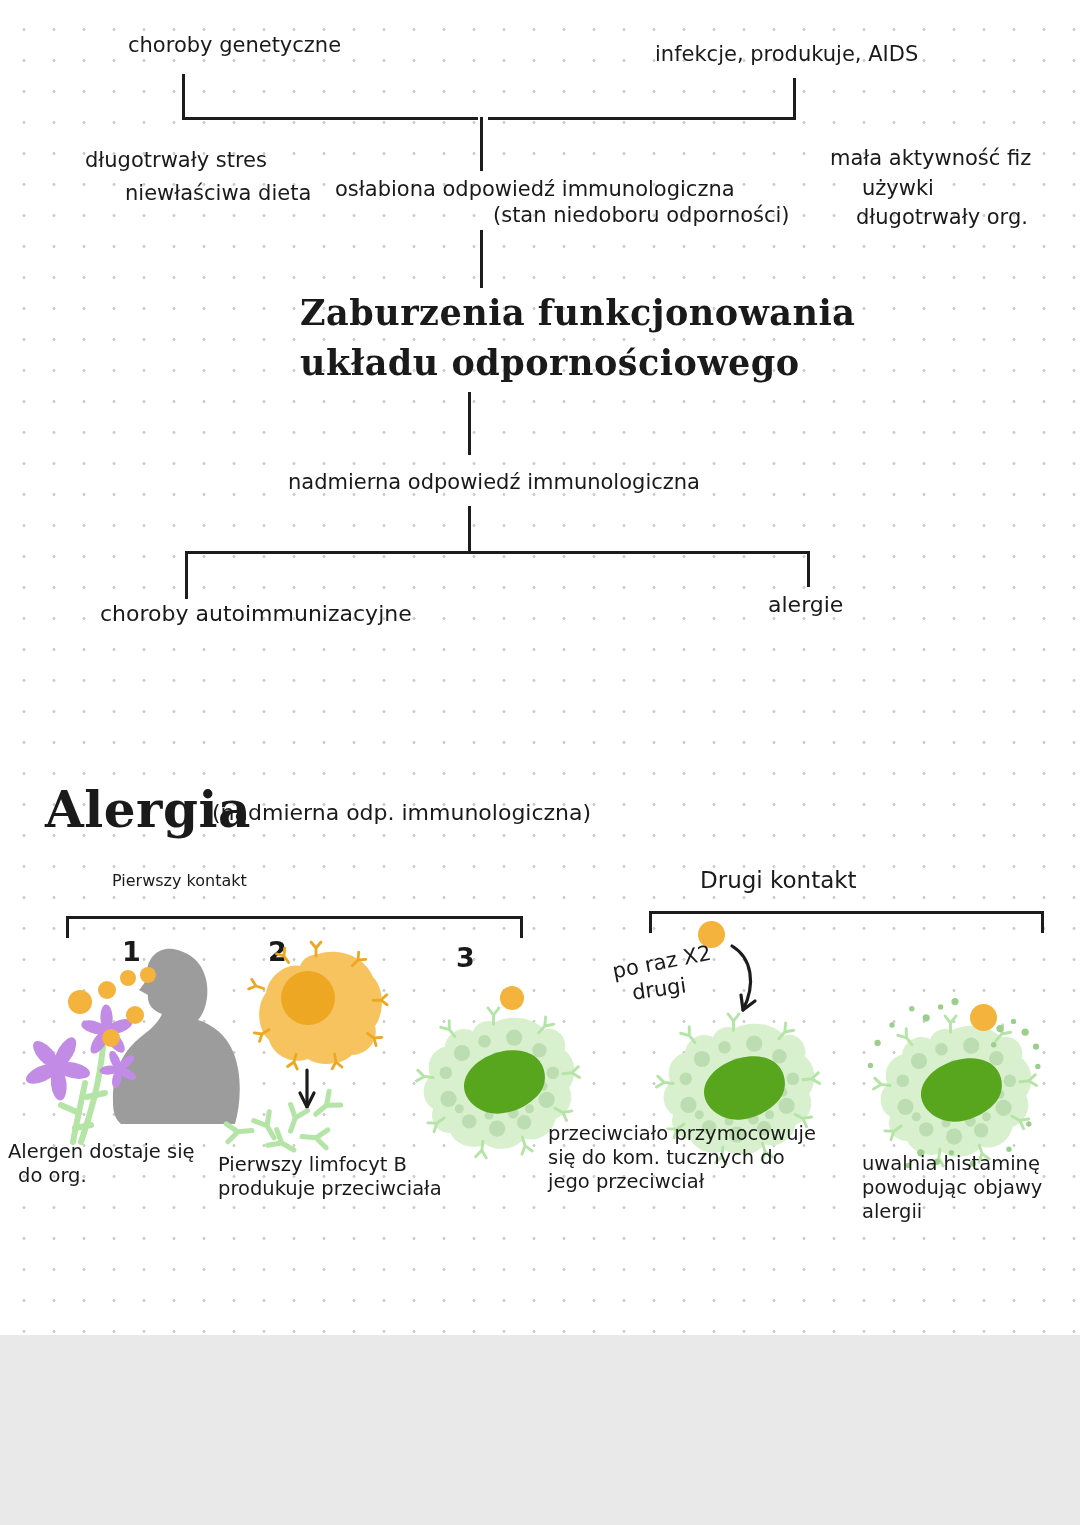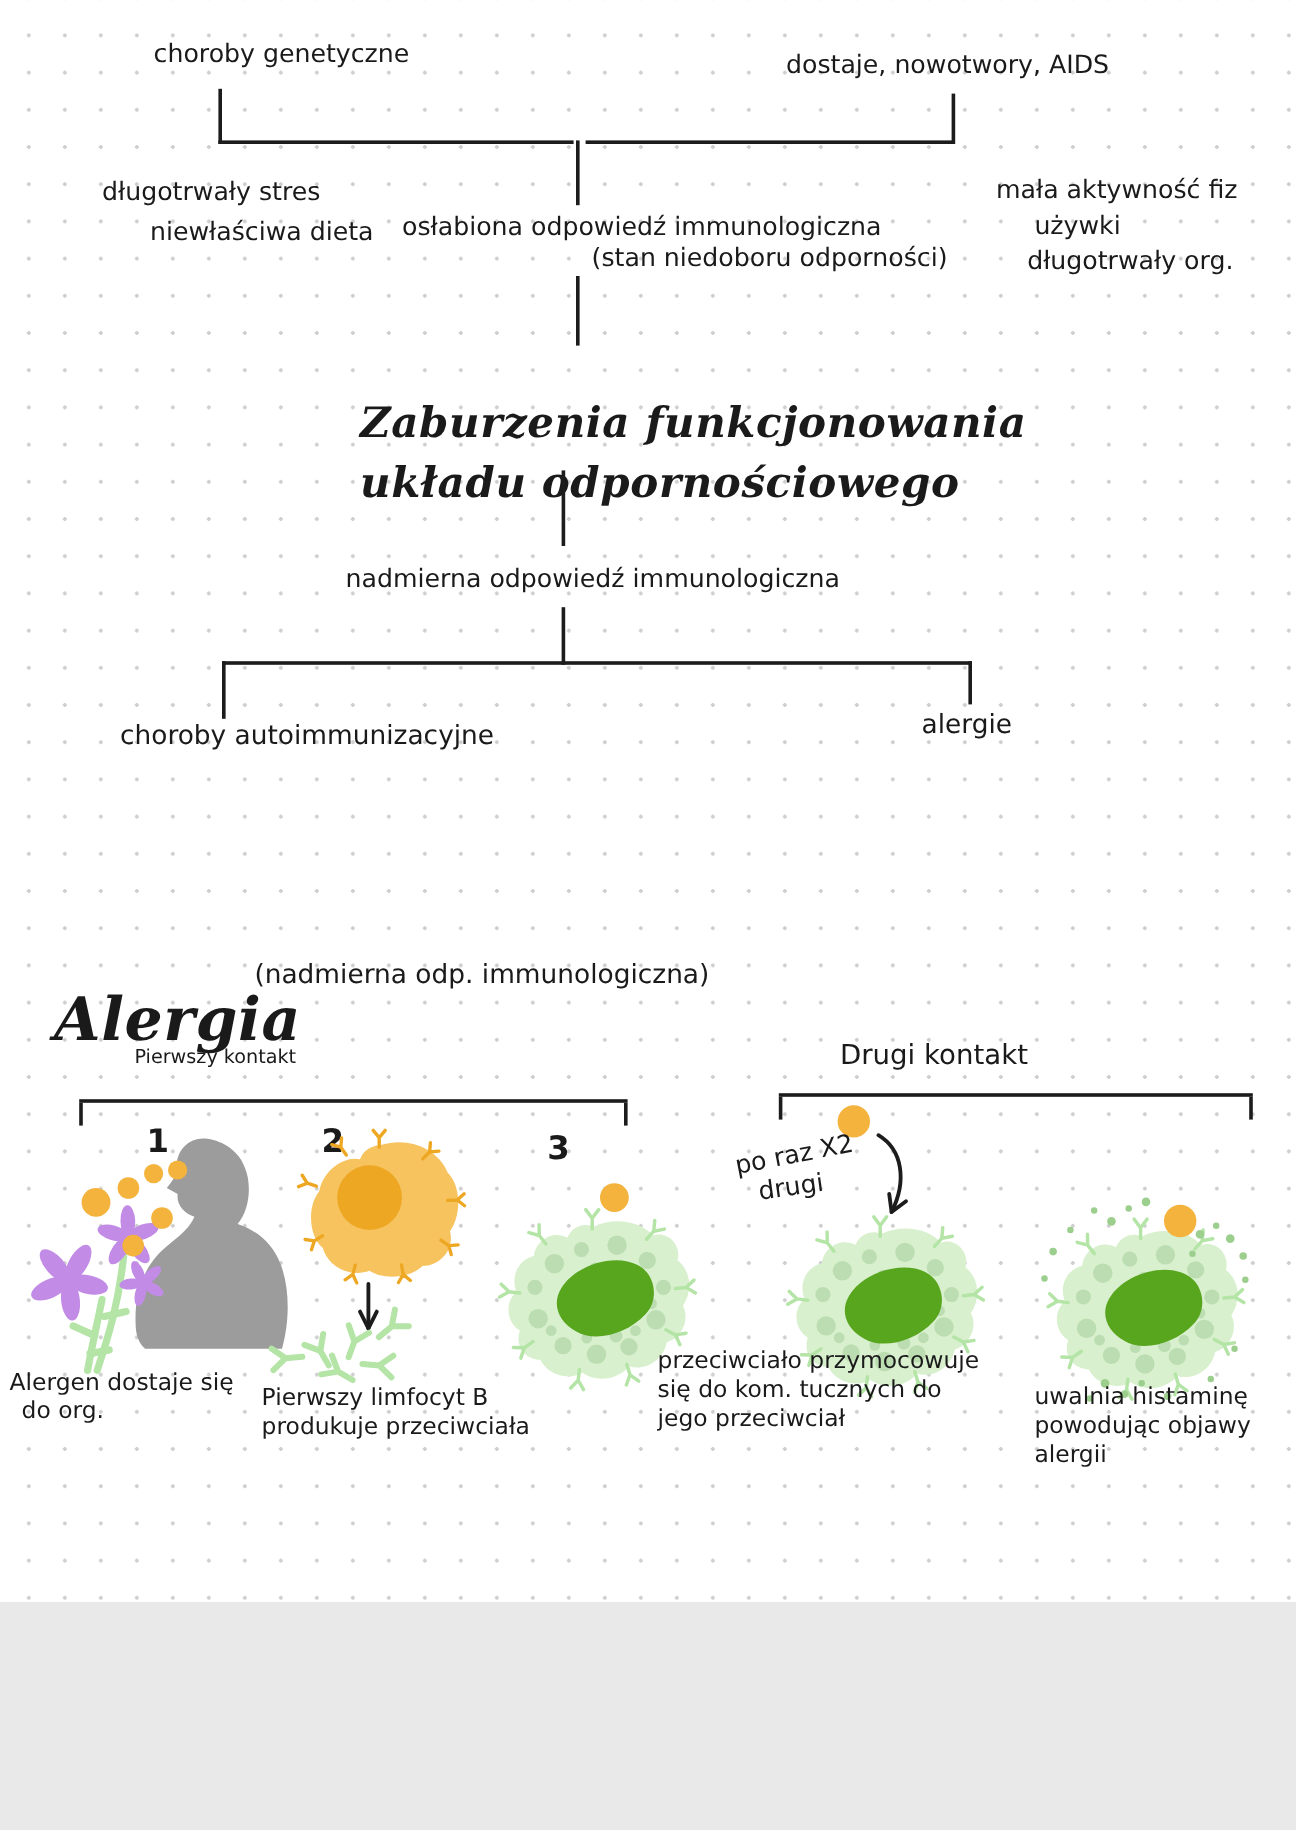--- a/index.html
+++ b/index.html
@@ -5,21 +5,21 @@
   html,body{margin:0;padding:0;background:#e9e9e9;}
   .page{
     position:relative;width:1080px;height:1335px;margin:0 auto;
     background-color:#ffffff;
     background-image:radial-gradient(circle,#cfcfcf 1.3px,rgba(0,0,0,0) 1.8px);
     background-size:30px 31px;background-position:9px 14px;
     font-family:"DejaVu Sans",sans-serif;color:#1a1a1a;overflow:hidden;
   }
   .abs{position:absolute;}
   .hand{font-family:"DejaVu Sans",sans-serif;font-size:21px;line-height:1.22;white-space:nowrap;}
-  .script{font-family:"DejaVu Serif",serif;font-style:italic;font-weight:bold;letter-spacing:.5px;margin-top:40px;}
+  .script{font-family:"DejaVu Serif",serif;font-weight:bold;letter-spacing:.5px;}
   .vline{width:3px;background:var(--ink);}
   .hline{height:3px;background:var(--ink);}
   .bracket{border-top:3px solid var(--ink);height:22px;}
   .bracket::before,.bracket::after{content:"";position:absolute;top:0;width:3px;height:19px;background:var(--ink);}
   .bracket::before{left:0;}
   .bracket::after{right:0;}
   .dot{border-radius:50%;background:var(--allergen);}
   .stepnum{font-size:27px;font-weight:600;}
   .cap{font-size:19.5px;line-height:1.22;white-space:nowrap;}
   svg{display:block;overflow:visible;}
@@ -78,21 +78,21 @@
         <use href="#recY" transform="translate(130,153) rotate(163)"></use>
         <use href="#recY" transform="translate(82,158) rotate(187)"></use>
         <use href="#recY" transform="translate(32,128) rotate(235)"></use>
         <use href="#recY" transform="translate(18,76) rotate(277)"></use>
         <use href="#recY" transform="translate(46,24) rotate(322)"></use>
       </g>
     </defs>
   </svg>
 
   <div class="abs hand" style="left:128px;top:33px">choroby genetyczne</div>
-  <div class="abs hand" style="left:655px;top:42px">dostaje, nowotwory, AIDS</div>
+  <div class="abs hand" style="left:655px;top:42px">infekcje, produkuje, AIDS</div>
 
   <div class="abs vline" style="left:182px;top:74px;height:46px"></div>
   <div class="abs hline" style="left:182px;top:117px;width:296px"></div>
   <div class="abs vline" style="left:480px;top:117px;height:54px"></div>
   <div class="abs hline" style="left:488px;top:117px;width:307px"></div>
   <div class="abs vline" style="left:793px;top:78px;height:42px"></div>
 
   <div class="abs hand" style="left:85px;top:148px">długotrwały stres</div>
   <div class="abs hand" style="left:125px;top:181px">niewłaściwa dieta</div>
 

